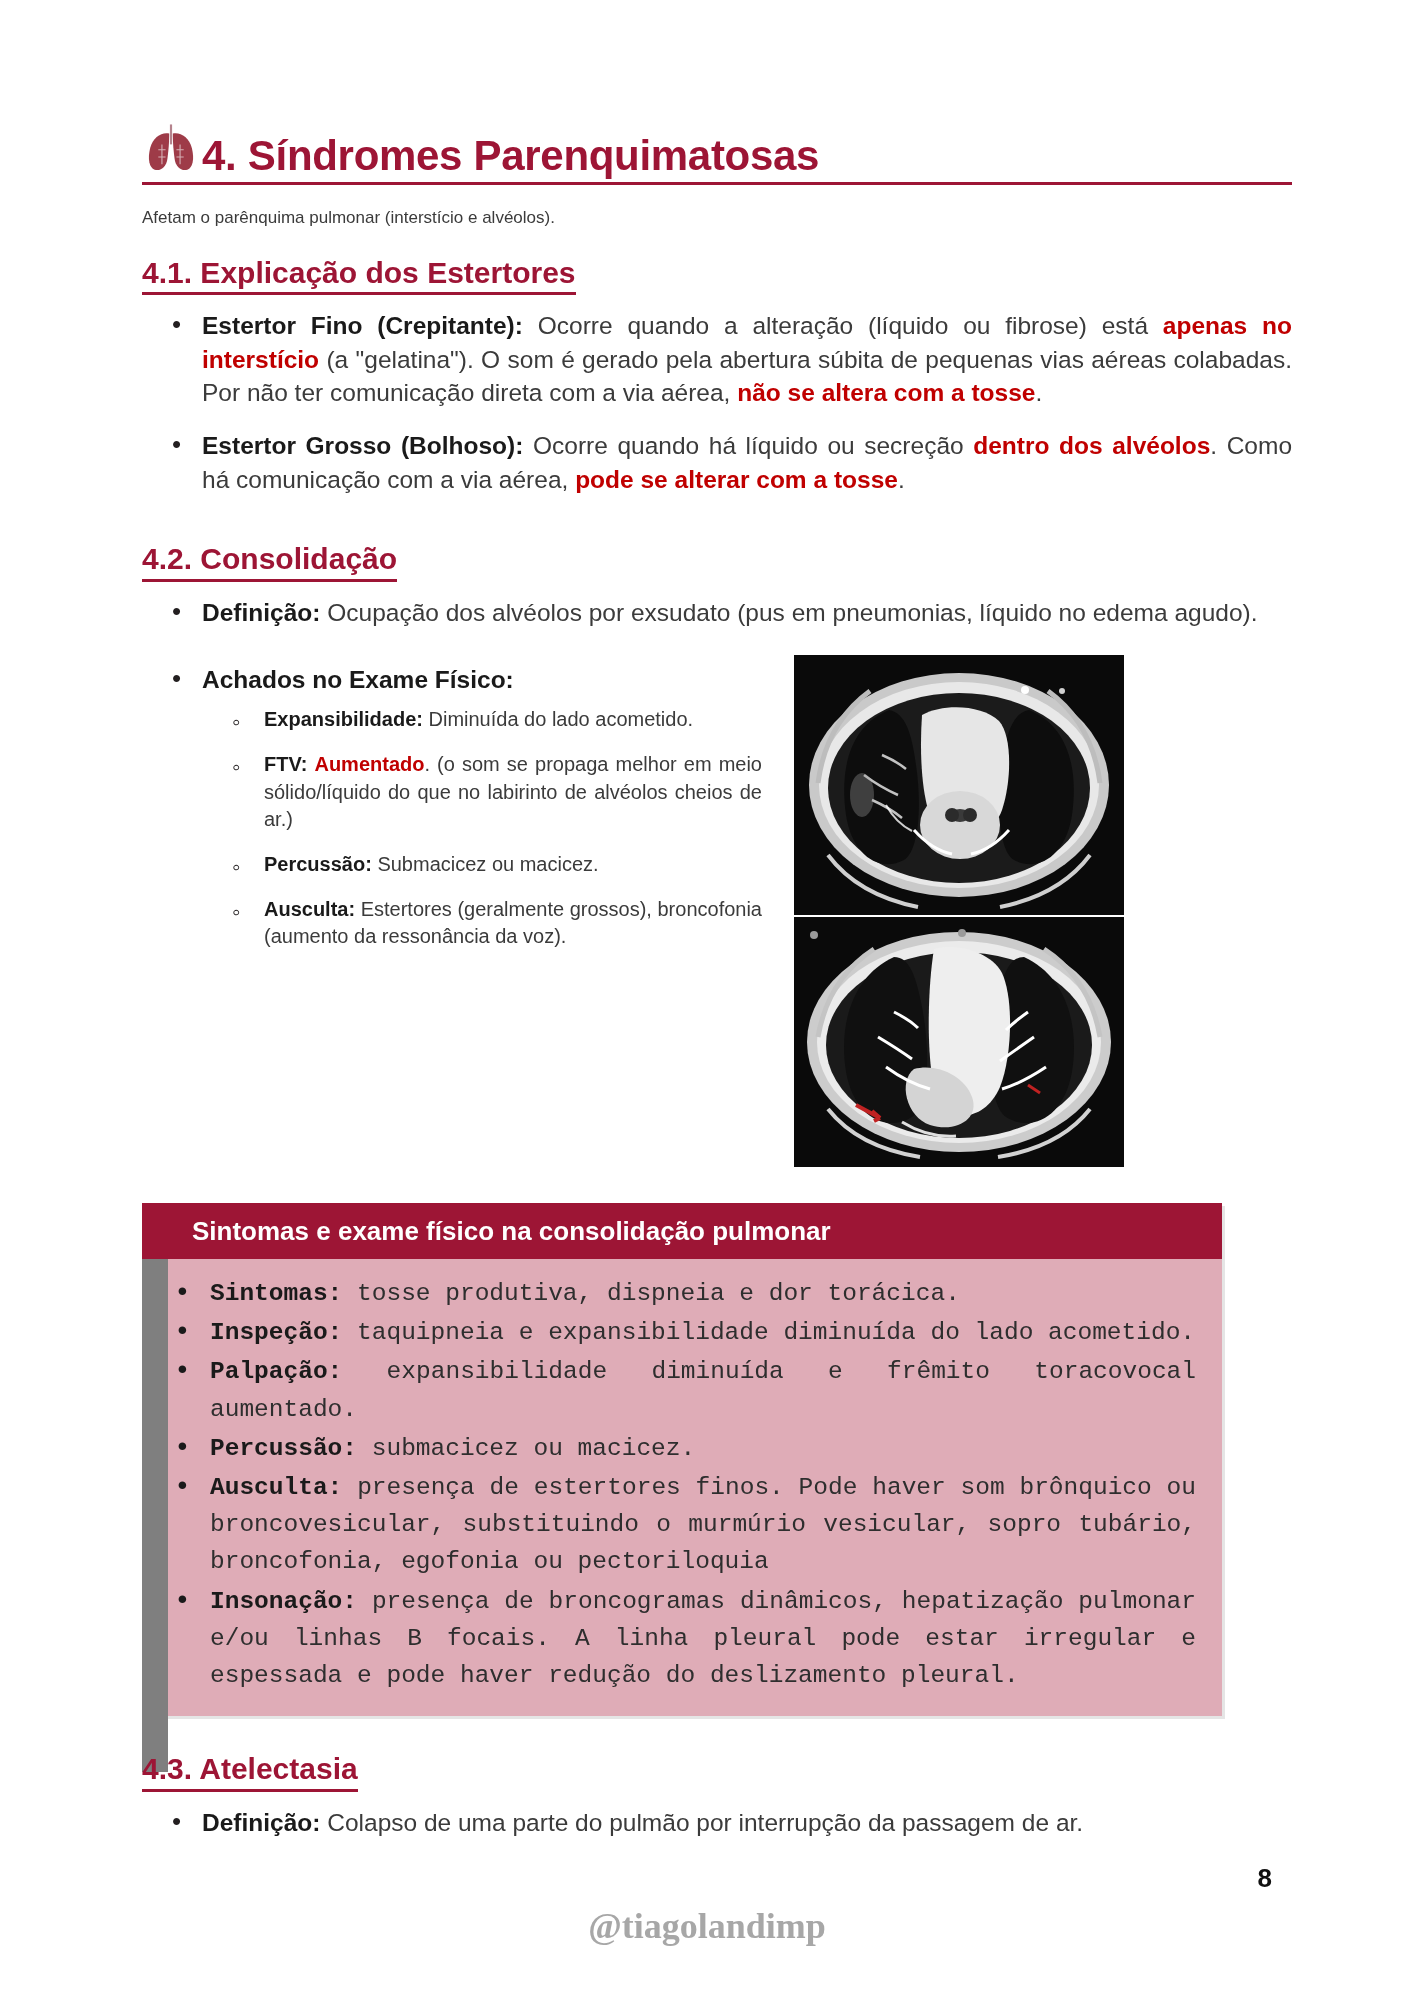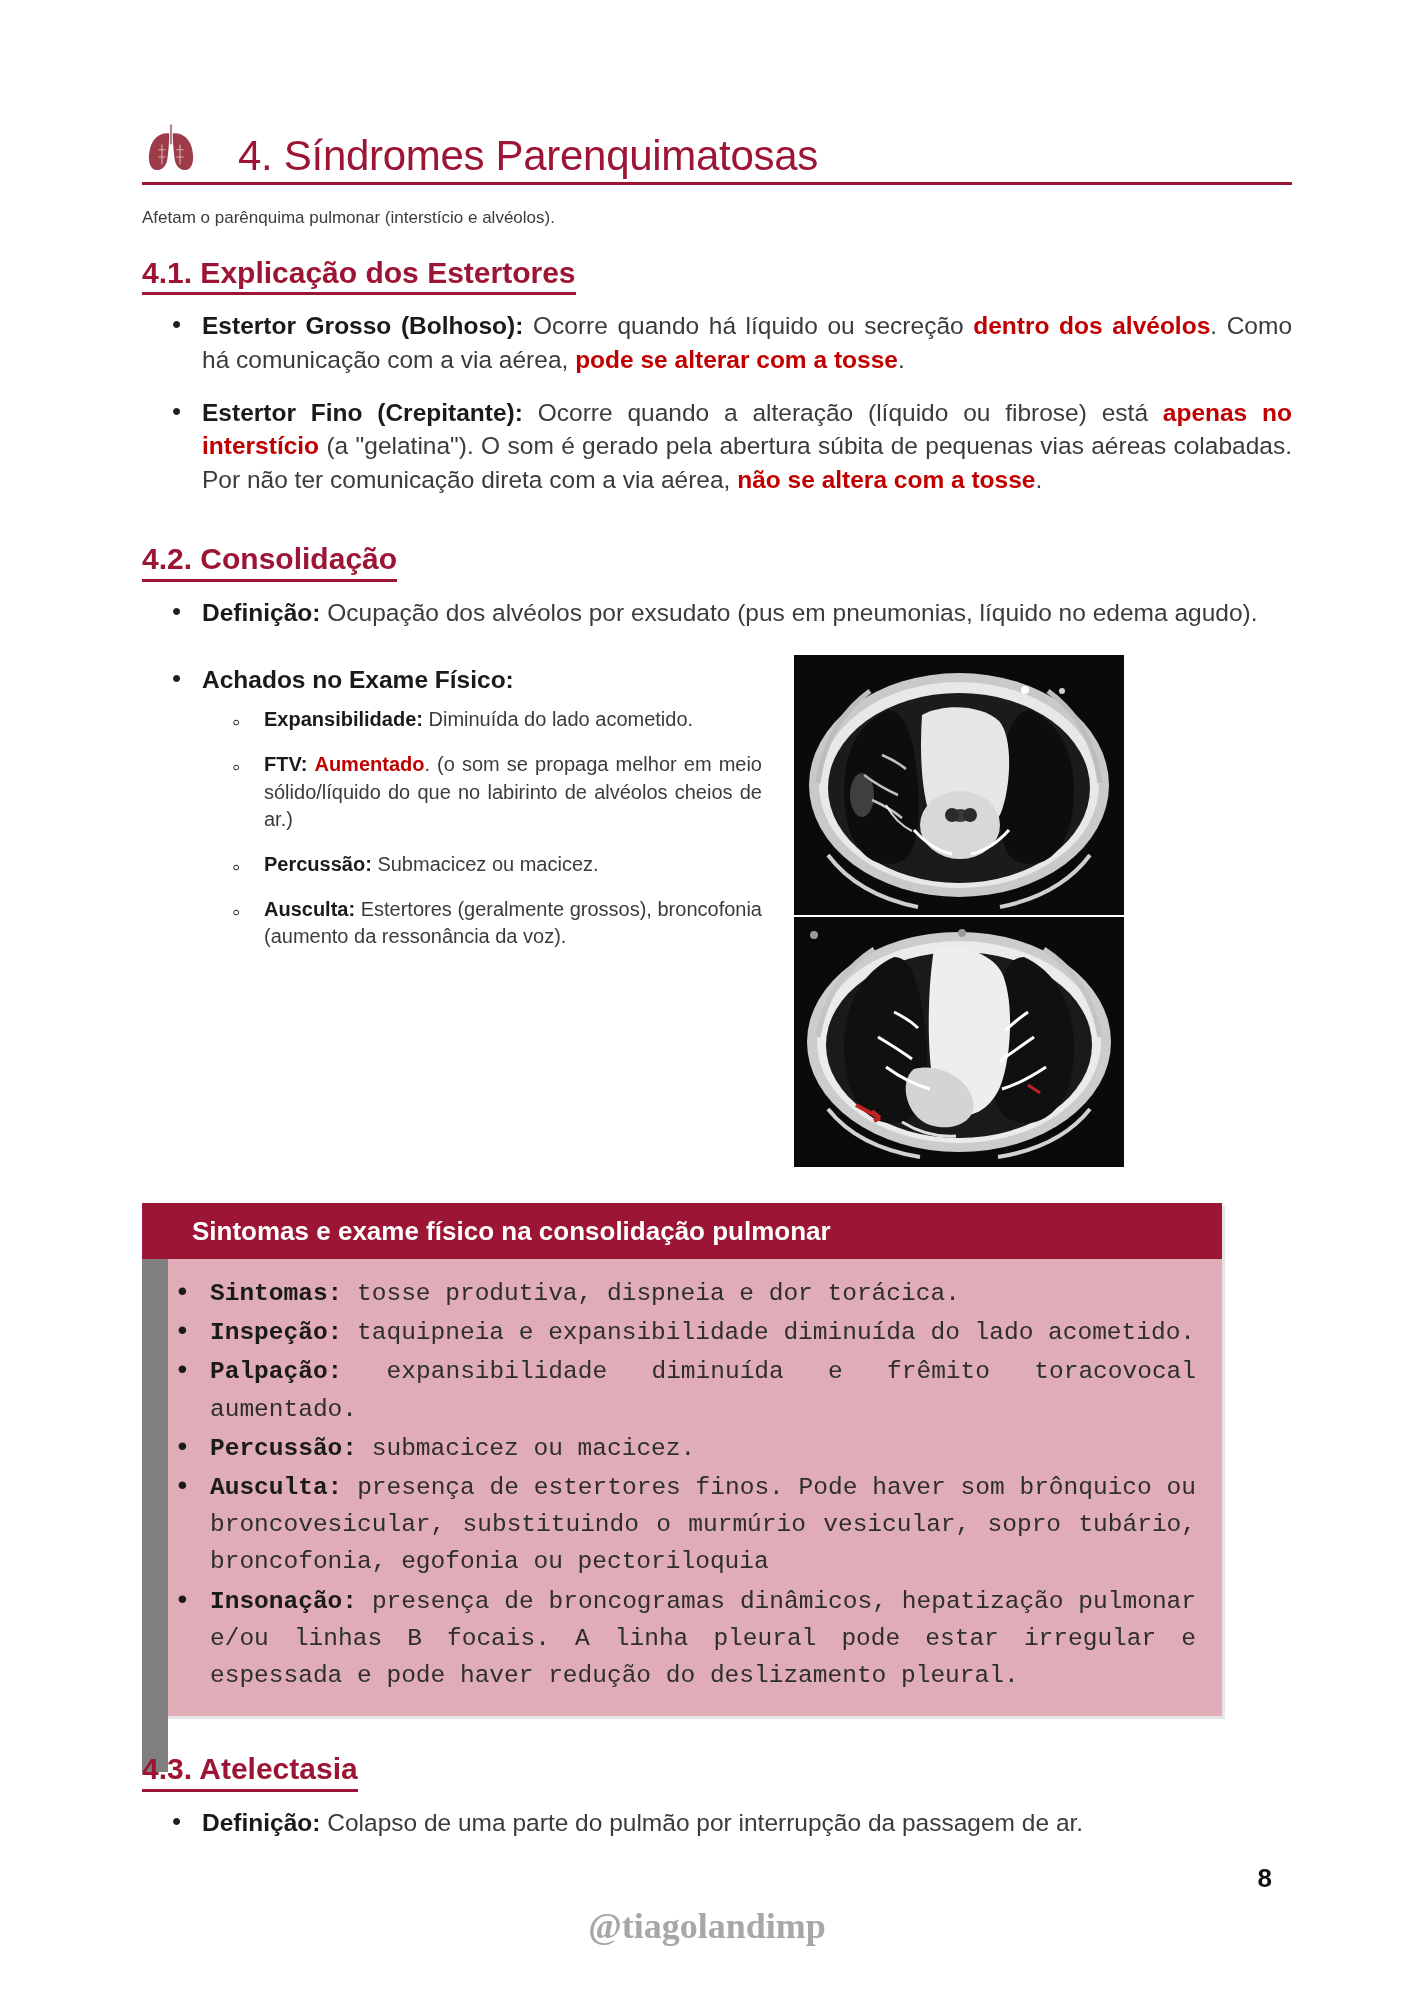--- a/index.html
+++ b/index.html
@@ -36,26 +36,25 @@
     gap: 2px;
   }
   .lungs-icon {
     width: 58px;
     height: 56px;
     flex: 0 0 auto;
     margin-bottom: 2px;
   }
   .doc-title {
     font-size: 42px;
-    font-weight: normal;
+    font-weight: bold;
     color: #9d1535;
     letter-spacing: -0.3px;
     line-height: 1.05;
     white-space: nowrap;
-    margin-left: 36px;
   }
   .title-rule {
     border: none;
     border-top: 3px solid #9d1535;
     margin: 4px 0 0 0;
     width: 1150px;
   }
 
   
   .intro {
@@ -234,24 +233,24 @@
       <span class="doc-title">4. Síndromes Parenquimatosas</span>
     </div>
     <hr class="title-rule">
 
     <div class="intro">Afetam o parênquima pulmonar (interstício e alvéolos).</div>
 
     <div class="section-head-wrap">
       <div class="section-head">4.1. Explicação dos Estertores</div>
       <ul class="lvl1">
         <li>
-          <span class="b">Estertor Grosso (Bolhoso):</span><span><span> Ocorre quando há líquido ou secreção </span><span class="red">dentro dos alvéolos</span><span>. Como há comunicação com a via aérea, </span><span class="red">pode se alterar com a tosse</span><span>.</span></span>
+          <span class="b">Estertor Fino (Crepitante):</span><span><span> Ocorre quando a alteração (líquido ou fibrose) está </span><span class="red">apenas no interstício</span><span> (a "gelatina"). O som é gerado pela abertura súbita de pequenas vias aéreas colabadas. Por não ter comunicação direta com a via aérea, </span><span class="red">não se altera com a tosse</span><span>.</span></span>
         </li>
         <li>
-          <span class="b">Estertor Fino (Crepitante):</span><span><span> Ocorre quando a alteração (líquido ou fibrose) está </span><span class="red">apenas no interstício</span><span> (a "gelatina"). O som é gerado pela abertura súbita de pequenas vias aéreas colabadas. Por não ter comunicação direta com a via aérea, </span><span class="red">não se altera com a tosse</span><span>.</span></span>
+          <span class="b">Estertor Grosso (Bolhoso):</span><span><span> Ocorre quando há líquido ou secreção </span><span class="red">dentro dos alvéolos</span><span>. Como há comunicação com a via aérea, </span><span class="red">pode se alterar com a tosse</span><span>.</span></span>
         </li>
       </ul>
     </div>
 
     <div class="section-head-wrap">
       <div class="section-head">4.2. Consolidação</div>
 
       <ul class="lvl1">
         <li>
           <span class="b">Definição:</span><span><span> Ocupação dos alvéolos por exsudato (pus em pneumonias, líquido no edema agudo).</span></span>

